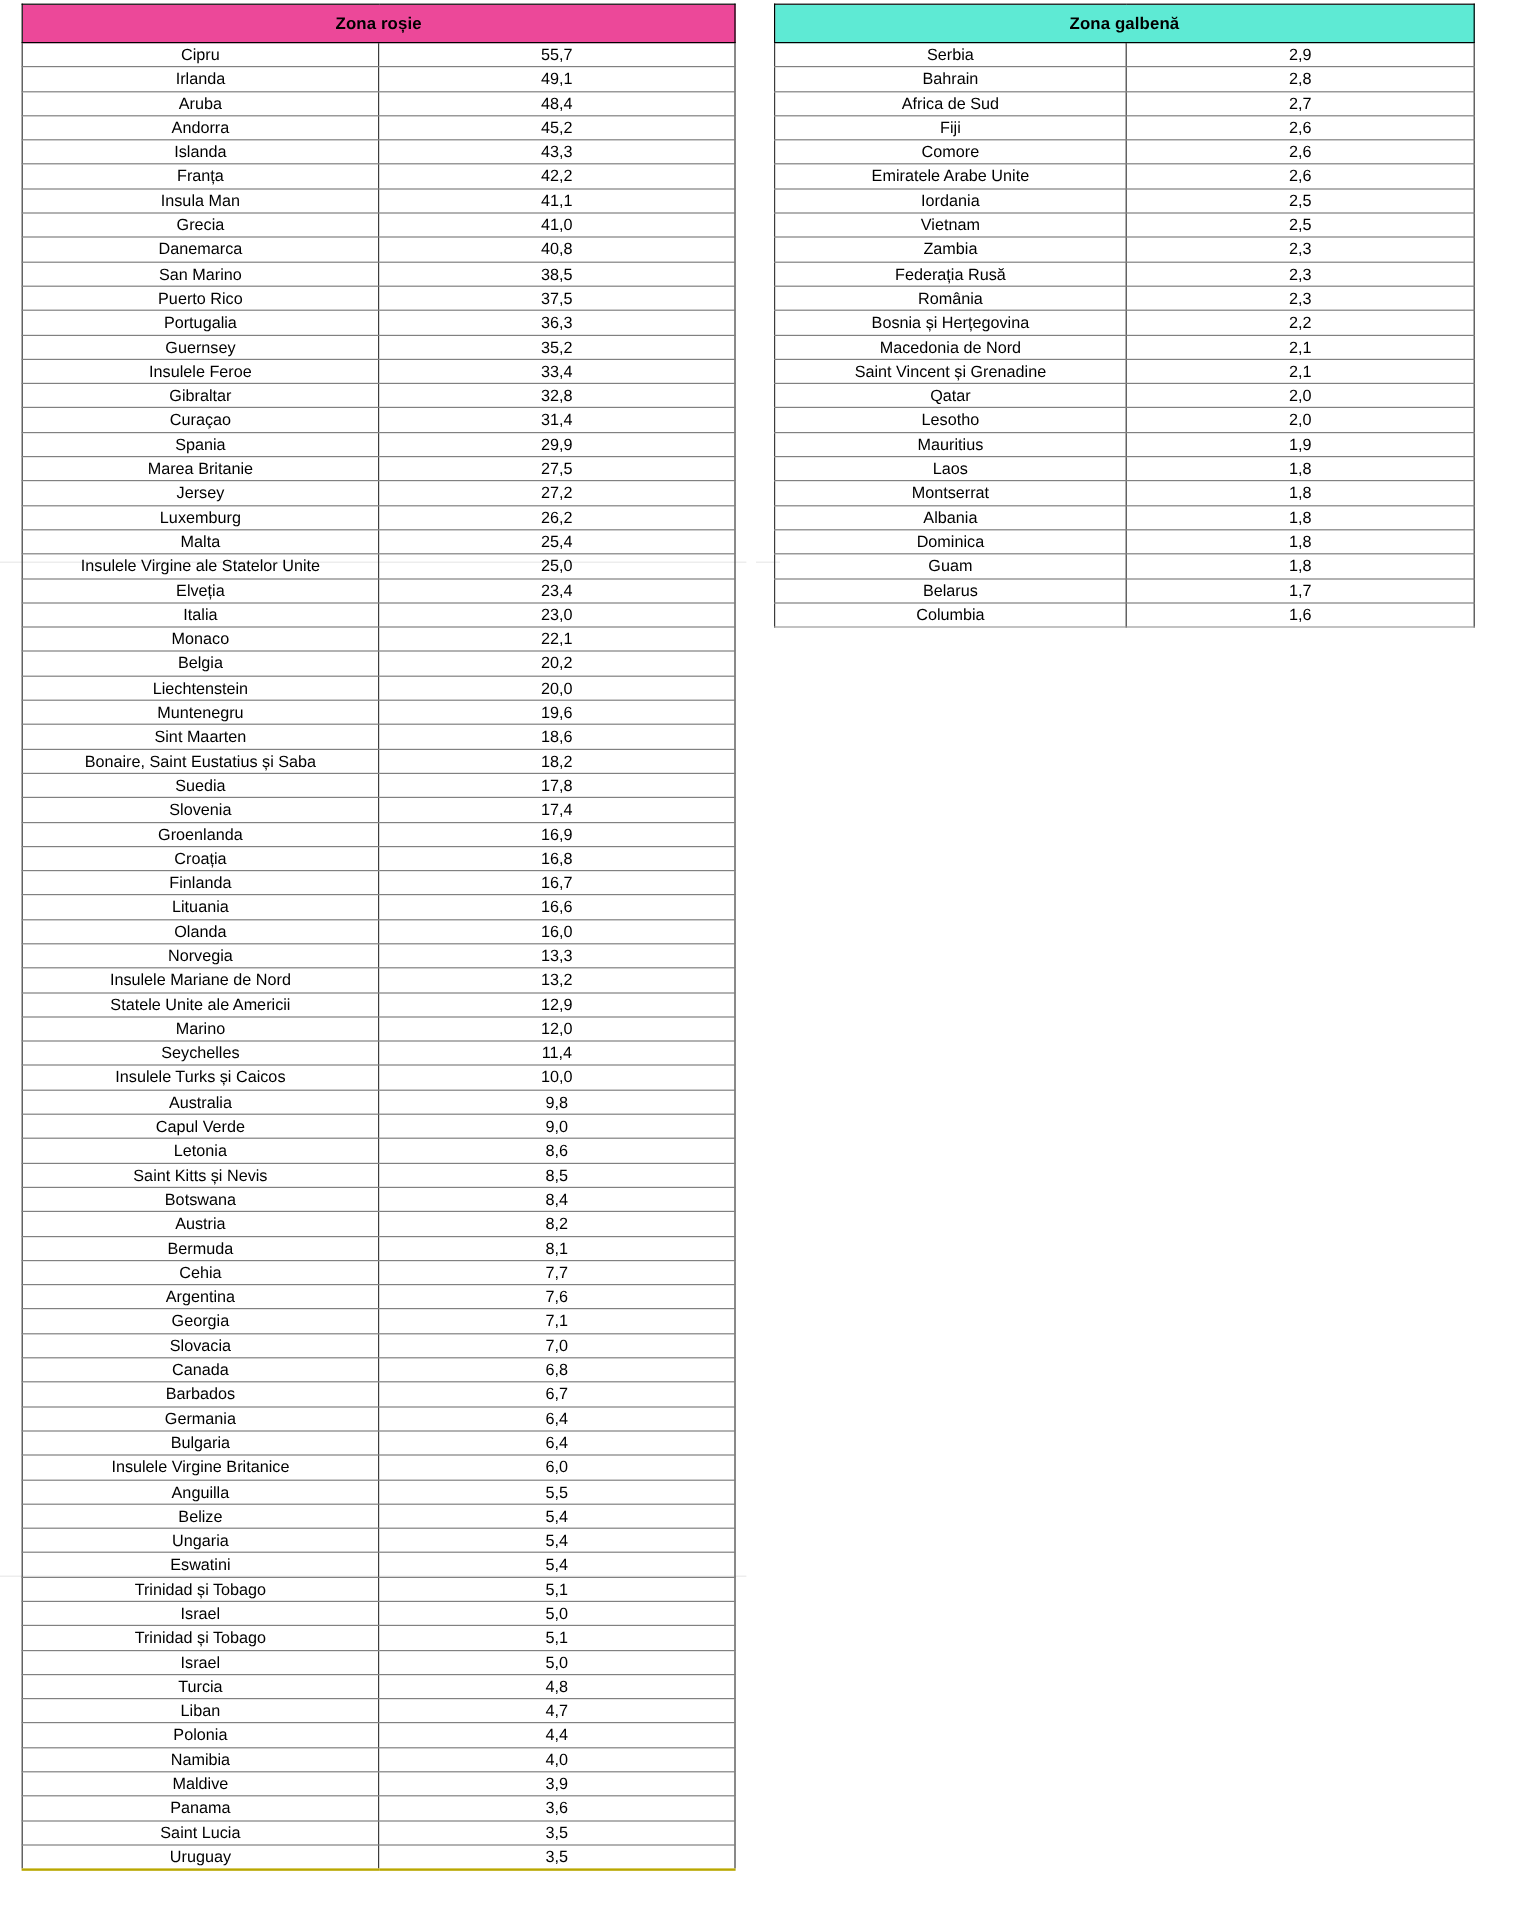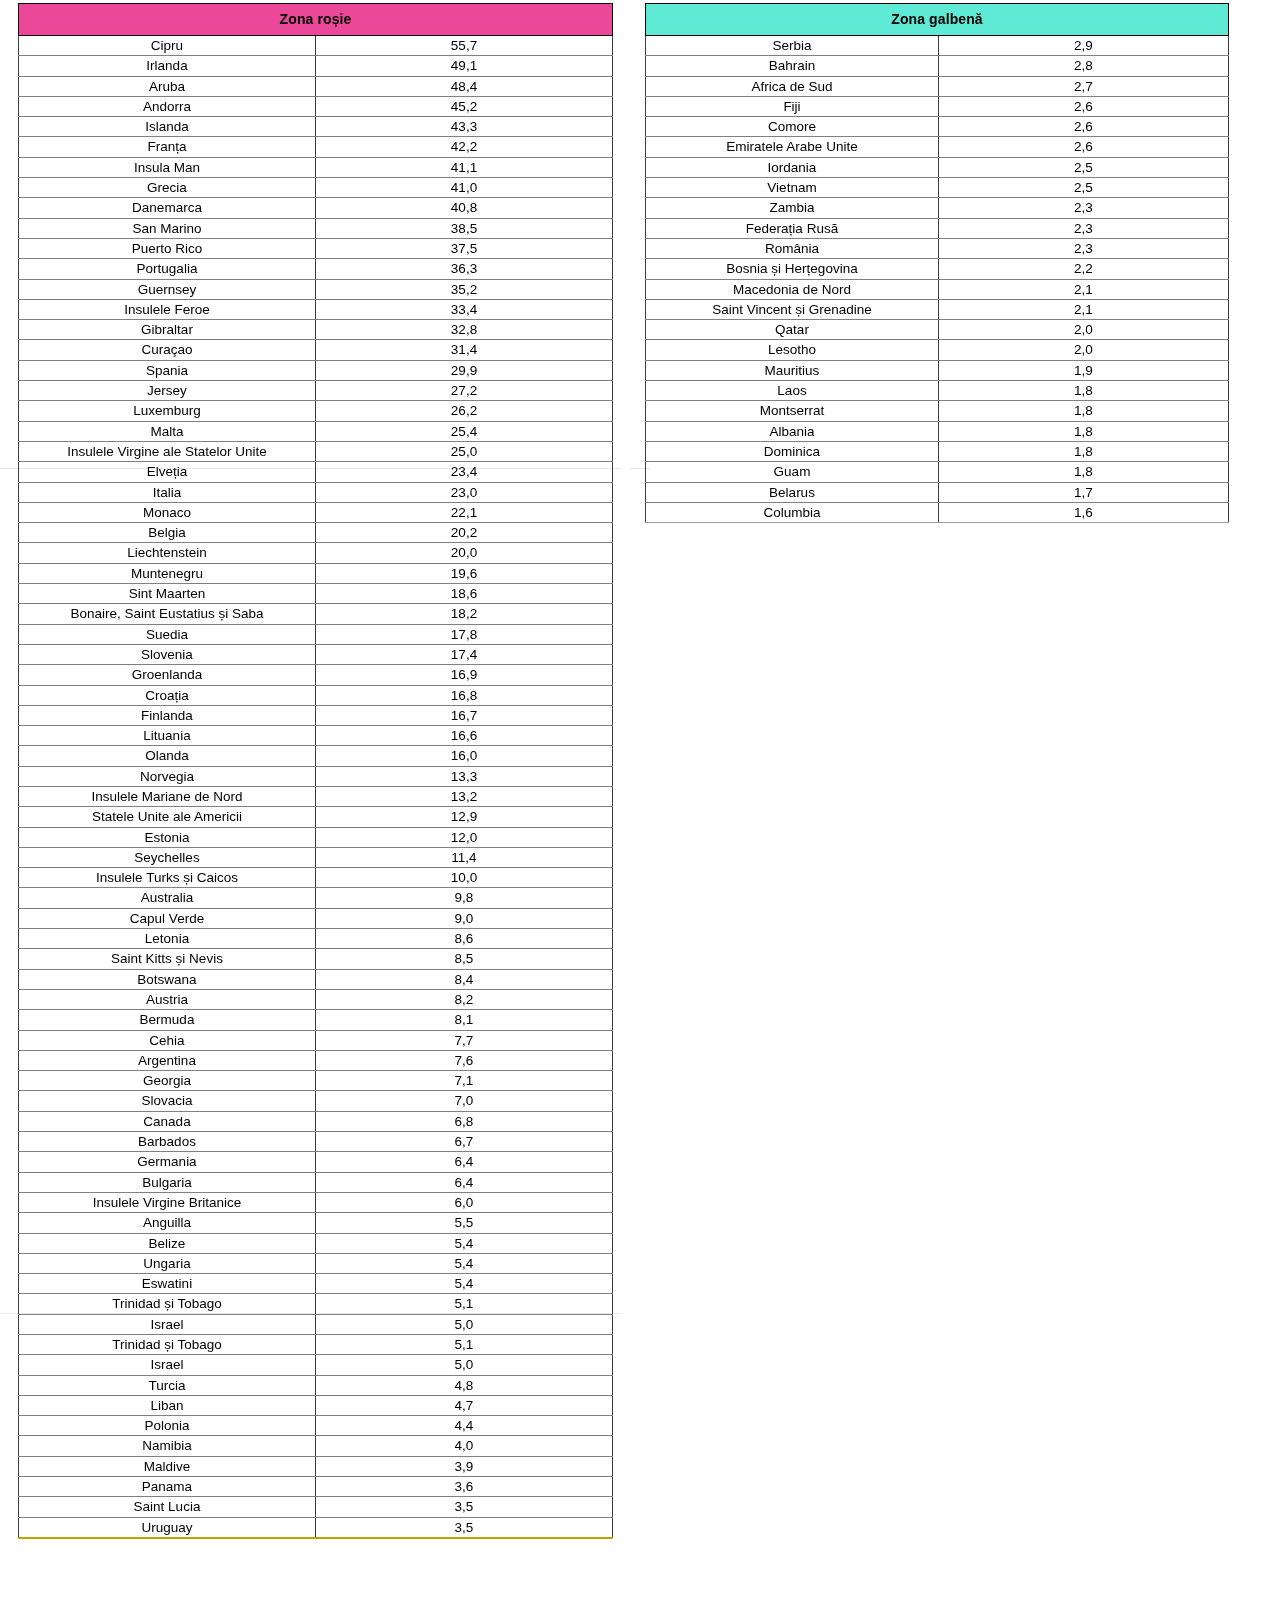--- a/index.html
+++ b/index.html
@@ -174,20 +174,24 @@
         <td class="value">32,8</td>
       </tr>
       <tr class="sep-dark">
         <td class="country">Curaçao</td>
         <td class="value">31,4</td>
       </tr>
       <tr class="sep-dark">
         <td class="country">Spania</td>
         <td class="value">29,9</td>
       </tr>
+      <tr class="sep-light">
+        <td class="country">Marea Britanie</td>
+        <td class="value">27,5</td>
+      </tr>
       <tr class="sep-dark">
         <td class="country">Jersey</td>
         <td class="value">27,2</td>
       </tr>
       <tr class="sep-dark">
         <td class="country">Luxemburg</td>
         <td class="value">26,2</td>
       </tr>
       <tr class="sep-light">
         <td class="country">Malta</td>
@@ -263,21 +267,21 @@
       </tr>
       <tr class="sep-light">
         <td class="country">Insulele Mariane de Nord</td>
         <td class="value">13,2</td>
       </tr>
       <tr class="sep-dark">
         <td class="country">Statele Unite ale Americii</td>
         <td class="value">12,9</td>
       </tr>
       <tr class="sep-dark">
-        <td class="country">Estonia</td>
+        <td class="country">Marino</td>
         <td class="value">12,0</td>
       </tr>
       <tr class="sep-light">
         <td class="country">Seychelles</td>
         <td class="value">11,4</td>
       </tr>
       <tr class="sep-dark">
         <td class="country">Insulele Turks și Caicos</td>
         <td class="value">10,0</td>
       </tr>

